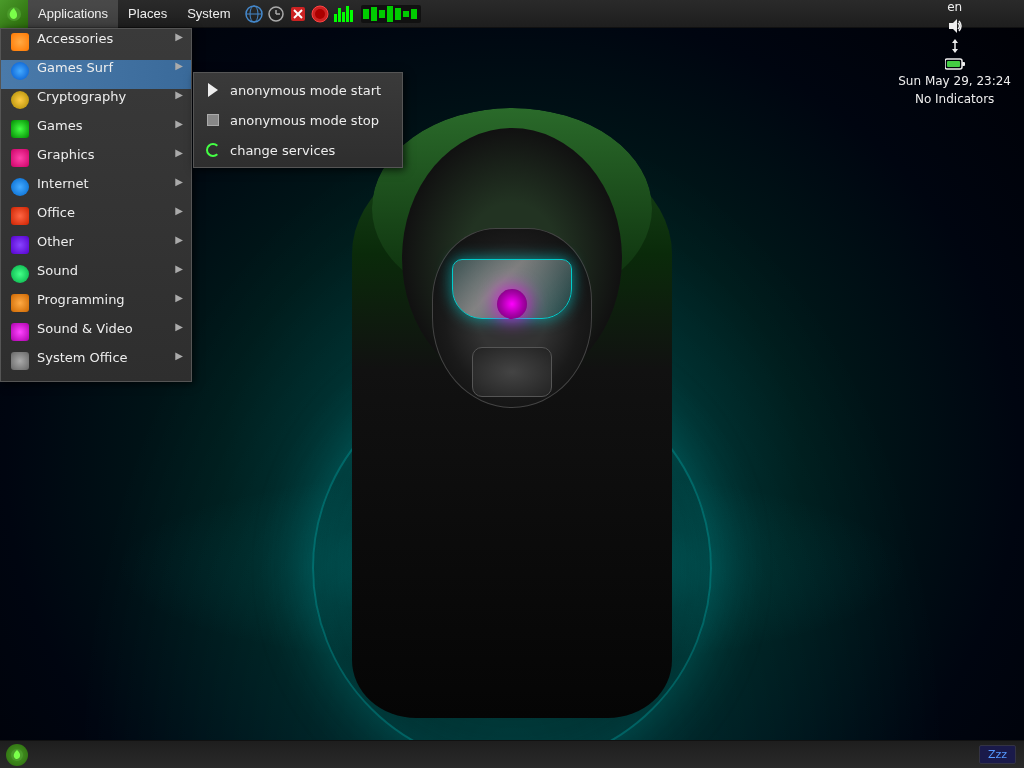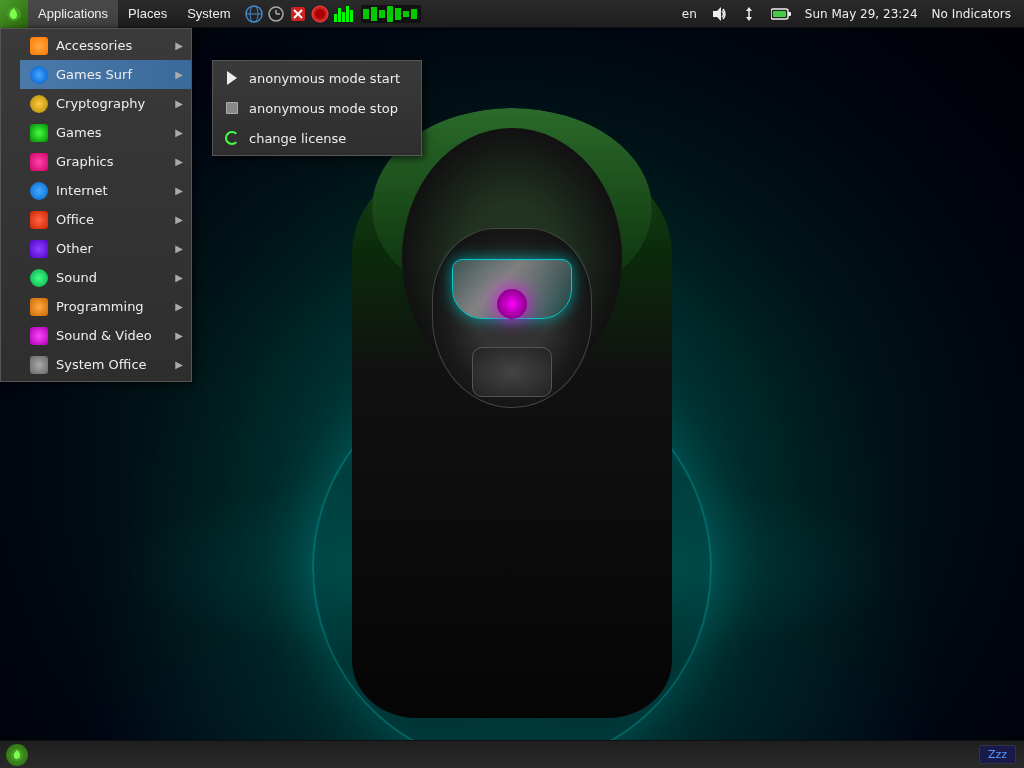--- a/index.html
+++ b/index.html
@@ -184,20 +184,21 @@
 
     .panel-right {
       margin-left: auto;
       display: flex;
       align-items: center;
       height: 100%;
       gap: 4px;
       padding-right: 8px;
       color: #eee;
       font-size: 12px;
+      flex-direction: column;
     }
 
     .panel-right-item {
       padding: 0 5px;
       height: 100%;
       display: flex;
       align-items: center;
       cursor: pointer;
     }
 
@@ -423,27 +424,26 @@
       width: 192px;
       background: linear-gradient(to bottom, #3a3a3a, #2e2e2e);
       border: 1px solid #555;
       box-shadow: 2px 2px 8px rgba(0,0,0,0.7);
       padding: 2px 0;
     }
 
     .menu-item {
       height: 29px;
       display: flex;
-      align-items: center;
+      align-items: flex-start;
       padding: 0 8px;
       cursor: pointer;
       color: #eee;
       font-size: 13px;
       position: relative;
-      margin-left: 19px;
     }
 
     .menu-item:hover, .menu-item.highlighted {
       background: linear-gradient(to right, #4a7aaa, #3a6a9a);
     }
 
     .menu-item-icon {
       width: 22px;
       height: 22px;
       margin-right: 6px;
@@ -460,21 +460,21 @@
     .menu-arrow {
       margin-left: auto;
       color: #aaa;
       font-size: 10px;
     }
 
     
     .submenu {
       position: absolute;
       left: 192px;
-      top: 0;
+      top: 12px;
       width: 210px;
       background: linear-gradient(to bottom, #3a3a3a, #2e2e2e);
       border: 1px solid #555;
       box-shadow: 2px 2px 8px rgba(0,0,0,0.7);
       padding: 2px 0;
     }
 
     .submenu-item {
       height: 30px;
       display: flex;
@@ -702,21 +702,21 @@
         <div class="submenu-item">
           <div class="submenu-icon">
             <div class="sub-icon-stop"></div>
           </div>
           <span>anonymous mode stop</span>
         </div>
         <div class="submenu-item">
           <div class="submenu-icon">
             <div class="sub-icon-refresh"></div>
           </div>
-          <span>change license</span>
+          <span>change services</span>
         </div>
       </div>
     </div>
 
     <div class="menu-item">
       <div class="menu-item-icon">
         <div style="width:18px;height:18px;background:radial-gradient(circle, #ffcc44, #aa8800);border-radius:50%;"></div>
       </div>
       <span class="menu-item-label">Cryptography</span>
       <span class="menu-arrow">▶</span>

